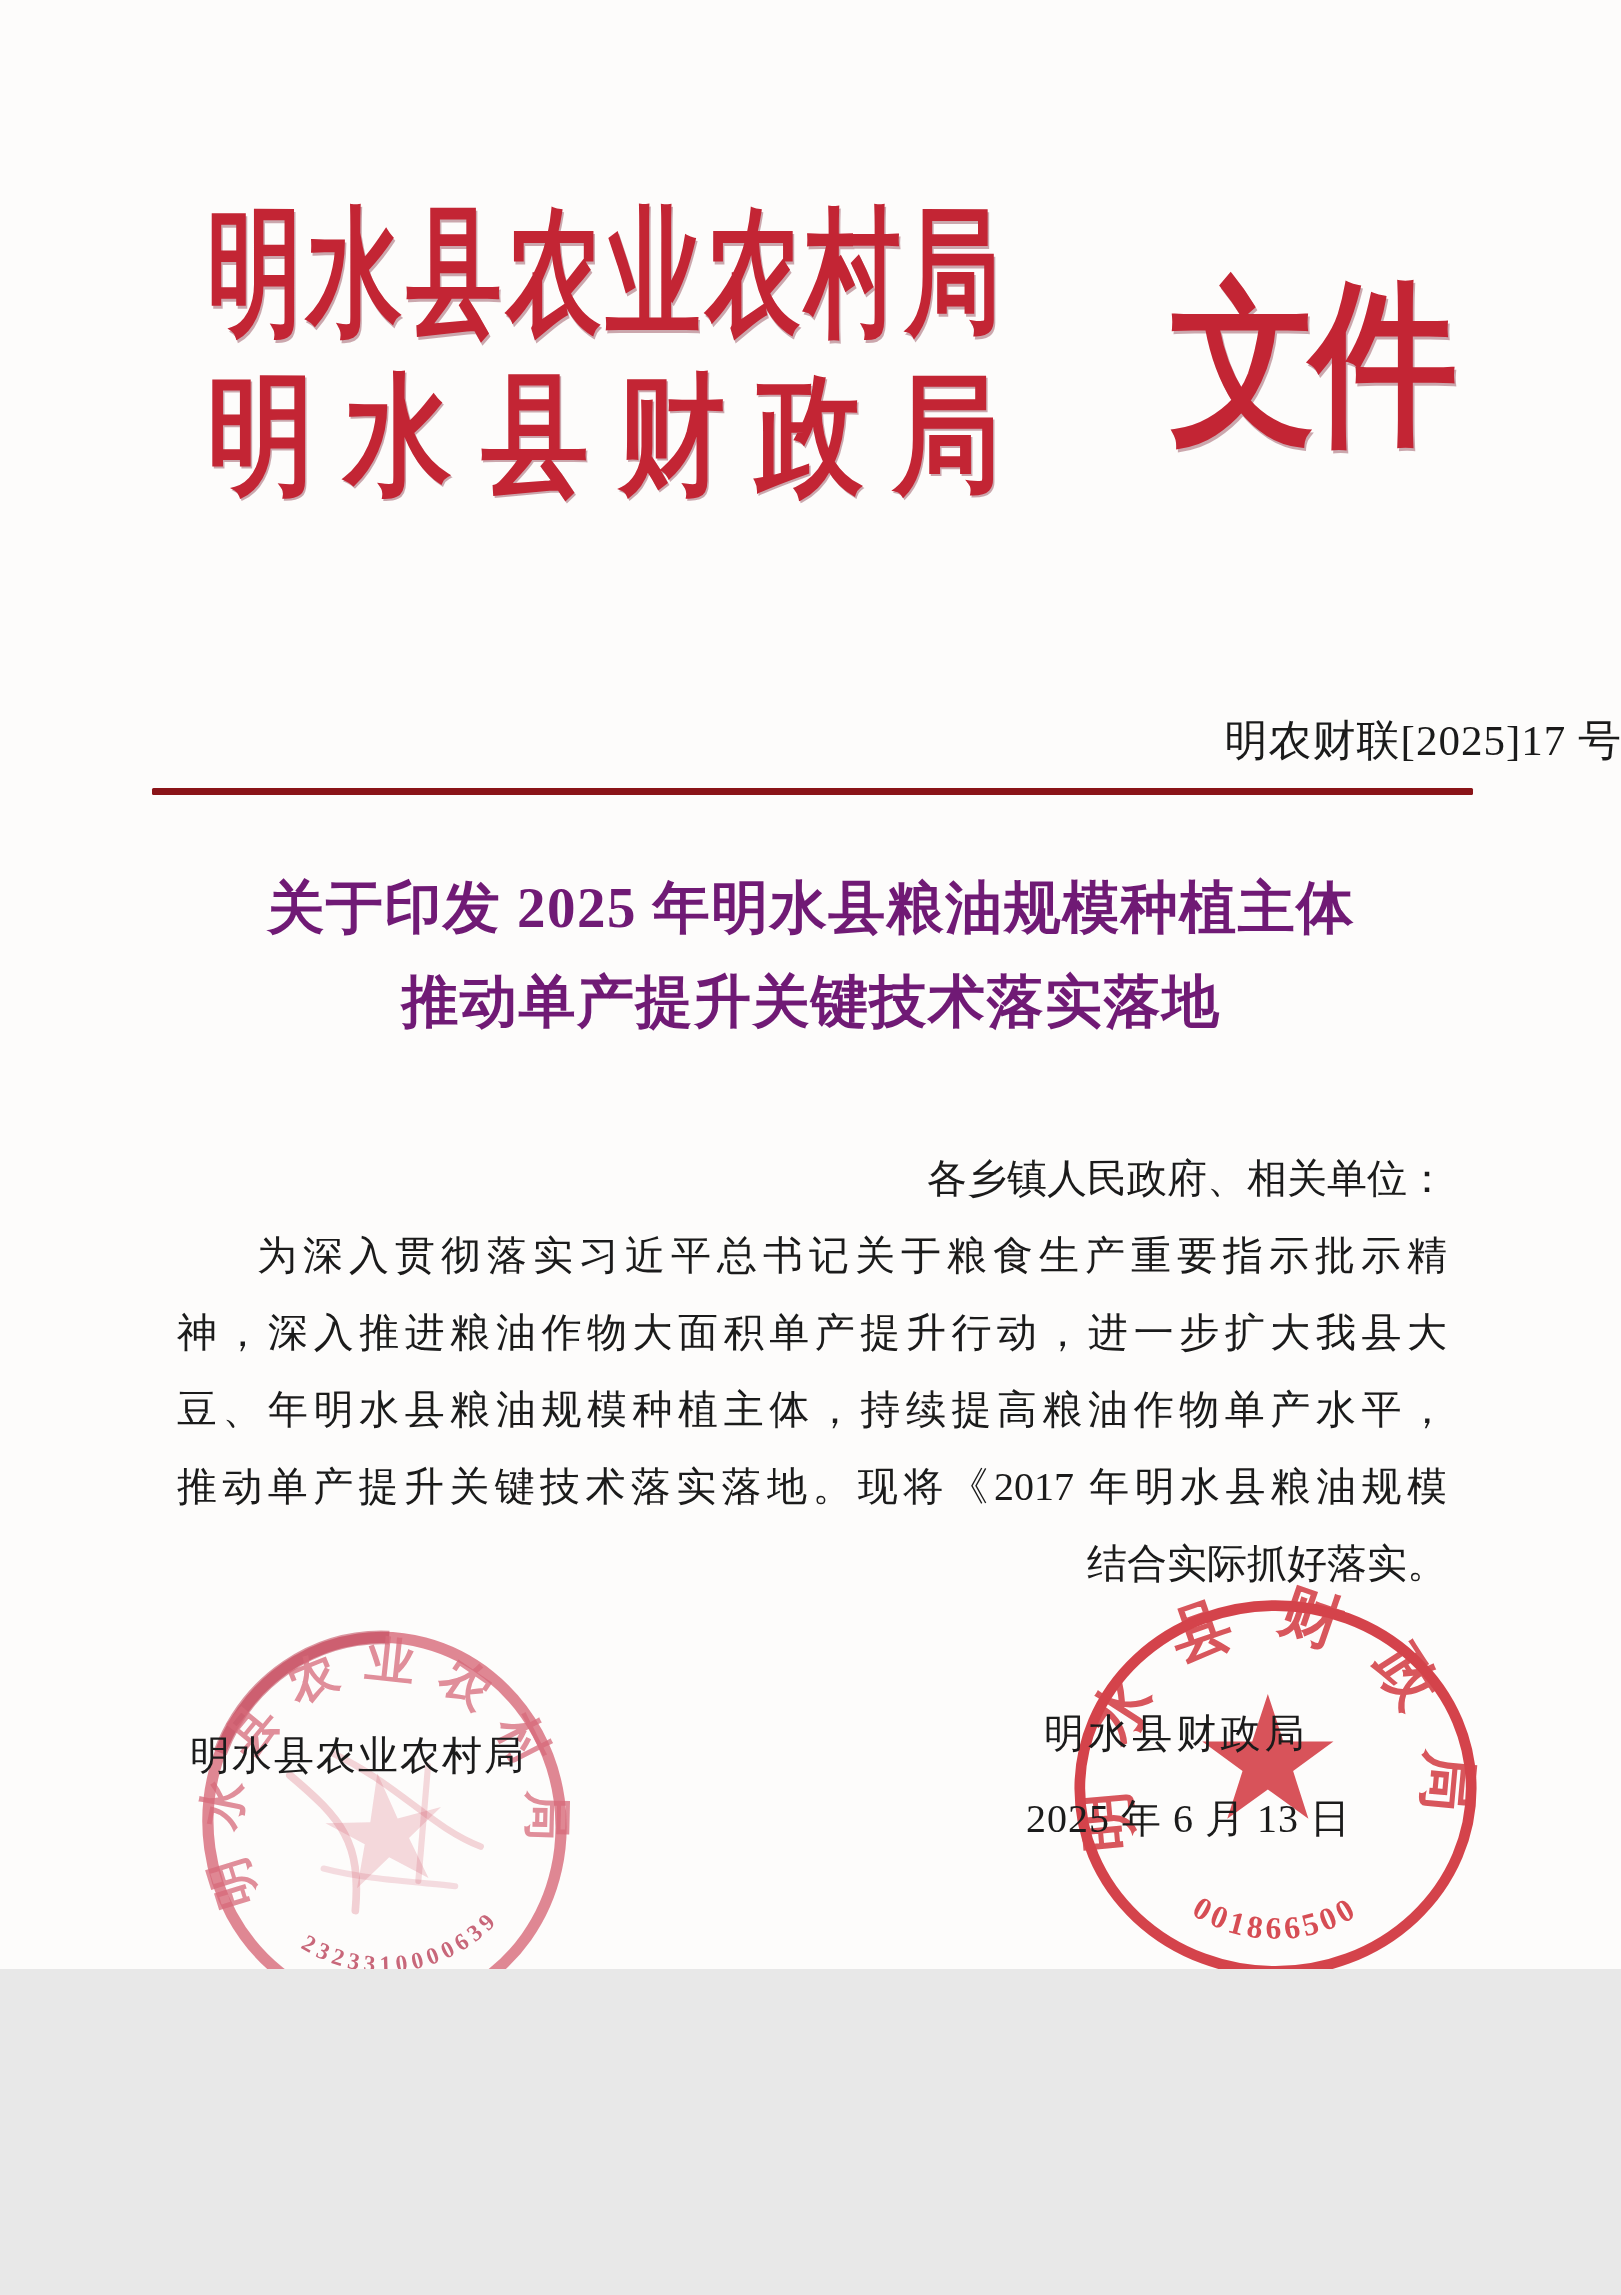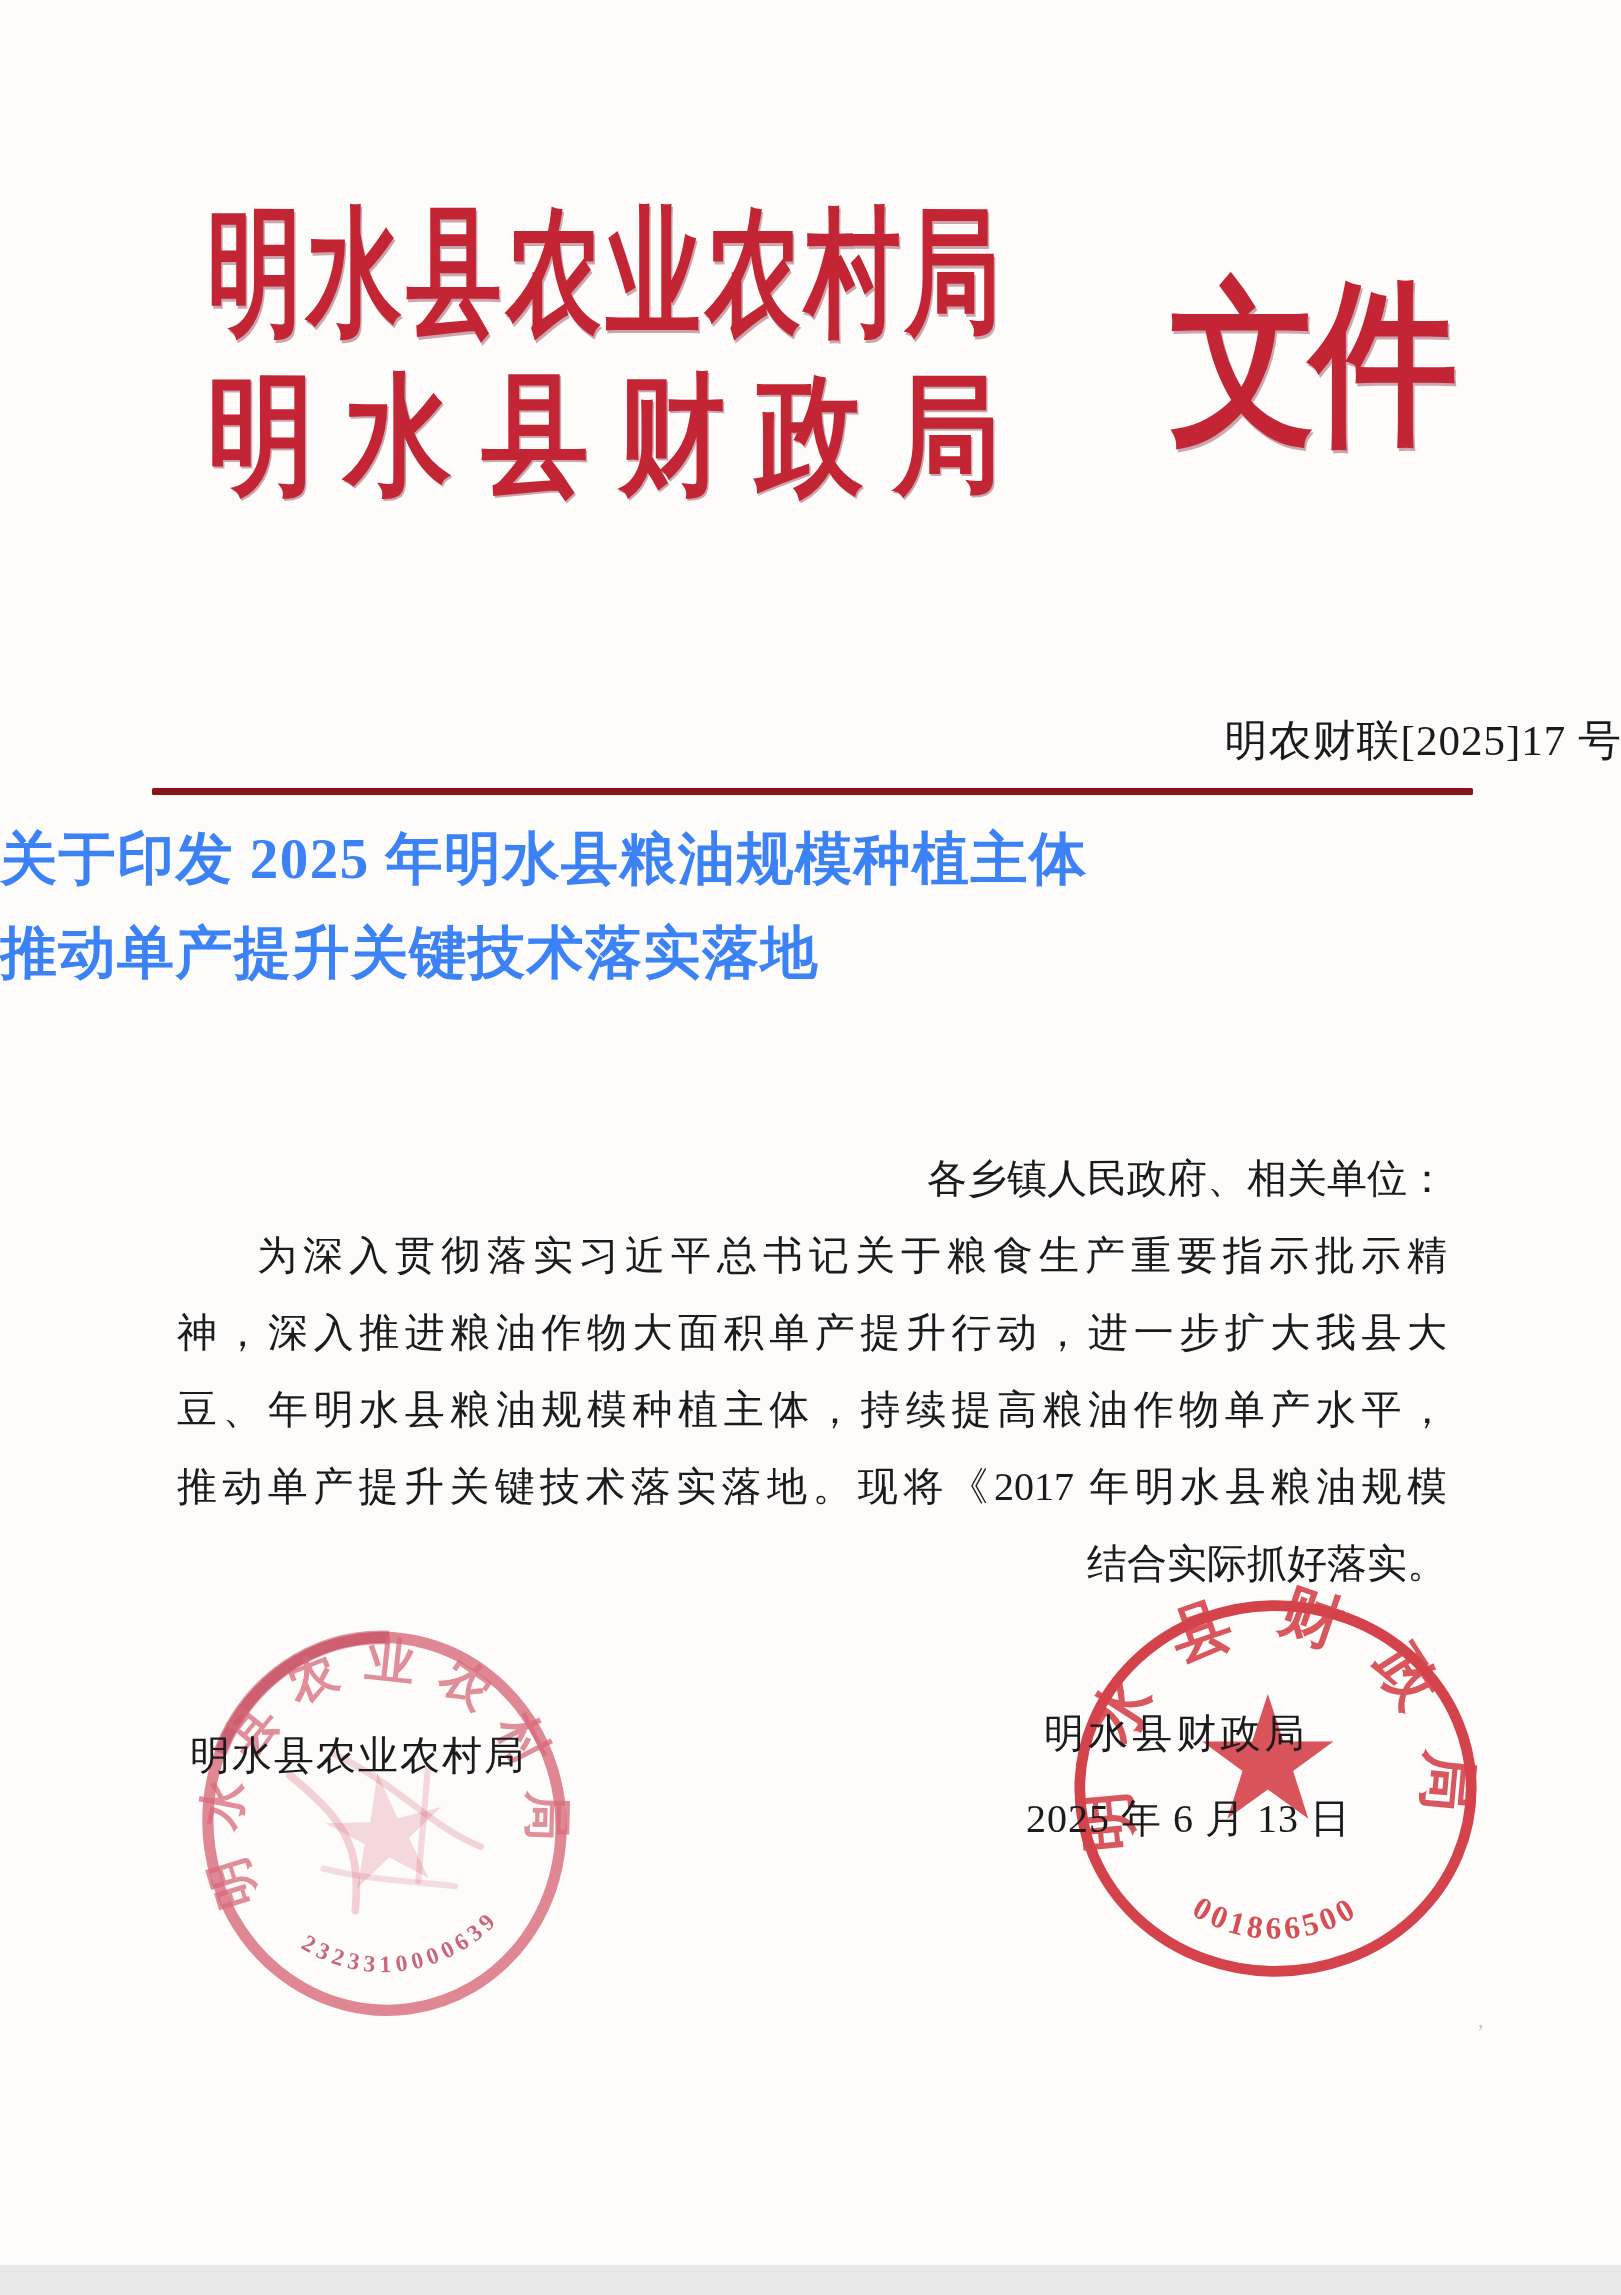--- a/index.html
+++ b/index.html
@@ -11,21 +11,21 @@
     --text-black:#1b1b1b;
     --paper:#fdfcfb;
   }
   html,body{margin:0;padding:0;}
   body{
     background:#e8e8e8;
     font-family:"Liberation Serif","DejaVu Serif",serif;
   }
   #page{
     position:relative;
-    width:1622px;height:2265px;
+    width:1622px;height:1969px;
     margin:0 auto;
     background:var(--paper);
     overflow:hidden;
   }
   
   .agency-line{
     position:absolute;left:207px;width:793px;
     color:var(--header-red);
     font-weight:700;
     text-align:justify;text-align-last:justify;
@@ -52,22 +52,22 @@
     letter-spacing:1px;line-height:1.2;
   }
   .red-rule{
     position:absolute;left:152px;top:788px;
     width:1321px;height:6.6px;
     background:var(--rule-red);
     border-radius:1.5px;
   }
   
   .doc-title{
-    position:absolute;left:0;top:812px;width:100%;
-    color:#3b82f6;
+    position:absolute;left:0;top:861px;width:100%;
+    text-align:center;color:#701a75;
     font-weight:700;font-size:57px;line-height:94px;
     letter-spacing:1.5px;
   }
   
   .body-block{
     position:absolute;left:177px;top:1140px;width:1270px;
     color:var(--text-black);
     font-size:40px;line-height:77px;
     white-space:normal;
   }

